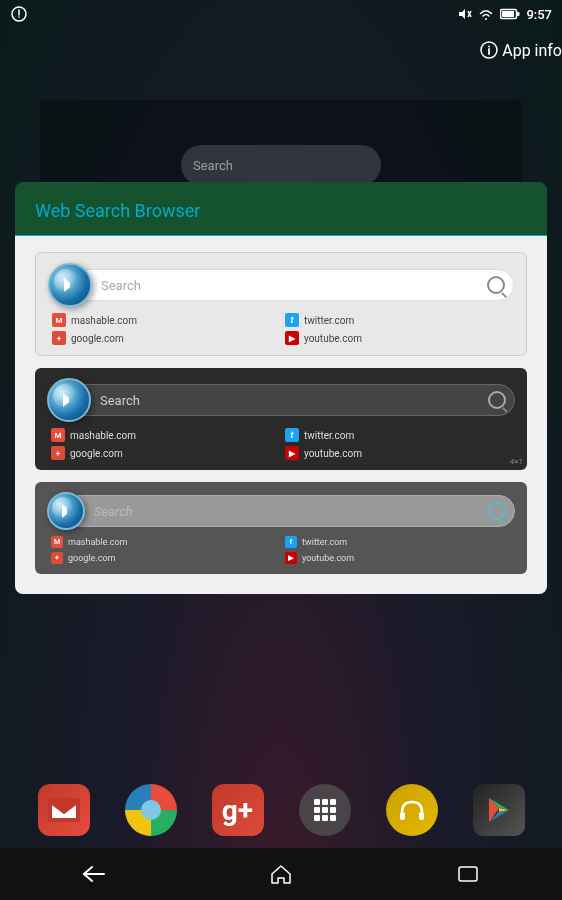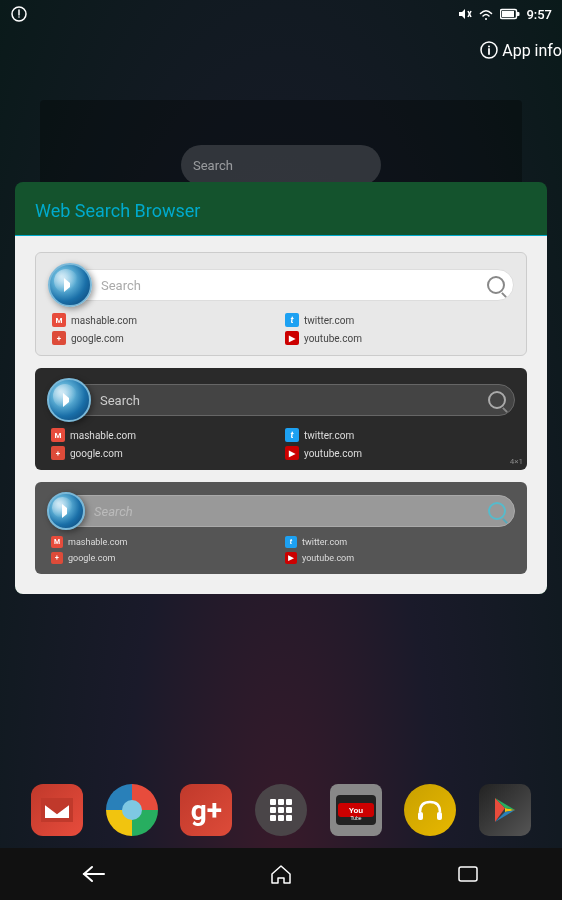--- a/index.html
+++ b/index.html
@@ -550,28 +550,20 @@
       <rect x="19" y="3" width="6" height="6" rx="1" fill="white"></rect>
       <rect x="3" y="11" width="6" height="6" rx="1" fill="white"></rect>
       <rect x="11" y="11" width="6" height="6" rx="1" fill="white"></rect>
       <rect x="19" y="11" width="6" height="6" rx="1" fill="white"></rect>
       <rect x="3" y="19" width="6" height="6" rx="1" fill="white"></rect>
       <rect x="11" y="19" width="6" height="6" rx="1" fill="white"></rect>
       <rect x="19" y="19" width="6" height="6" rx="1" fill="white"></rect>
     </svg>
   </div>
 
-  <div class="dock-icon" style="background:#888;border-radius:8px;">
-    <svg width="40" height="30" viewBox="0 0 40 30">
-      <rect width="40" height="30" rx="4" fill="#222"></rect>
-      <rect x="2" y="8" width="36" height="14" rx="3" fill="#cc0000"></rect>
-      <text x="20" y="18" text-anchor="middle" font-size="8" font-weight="bold" fill="white" font-family="Arial">You</text>
-      <text x="20" y="25" text-anchor="middle" font-size="5" fill="white" font-family="Arial">Tube</text>
-    </svg>
-  </div>
 
   <div class="dock-icon" style="background:linear-gradient(135deg,#c8a000,#e8b800);border-radius:50%;">
     <svg width="32" height="32" viewBox="0 0 32 32">
       <path d="M6 18 Q6 8 16 8 Q26 8 26 18" fill="none" stroke="white" stroke-width="2.5"></path>
       <rect x="4" y="18" width="5" height="8" rx="2" fill="white"></rect>
       <rect x="23" y="18" width="5" height="8" rx="2" fill="white"></rect>
     </svg>
   </div>
 
   <div class="dock-icon" style="background:linear-gradient(135deg,#222,#555);border-radius:10px;">

